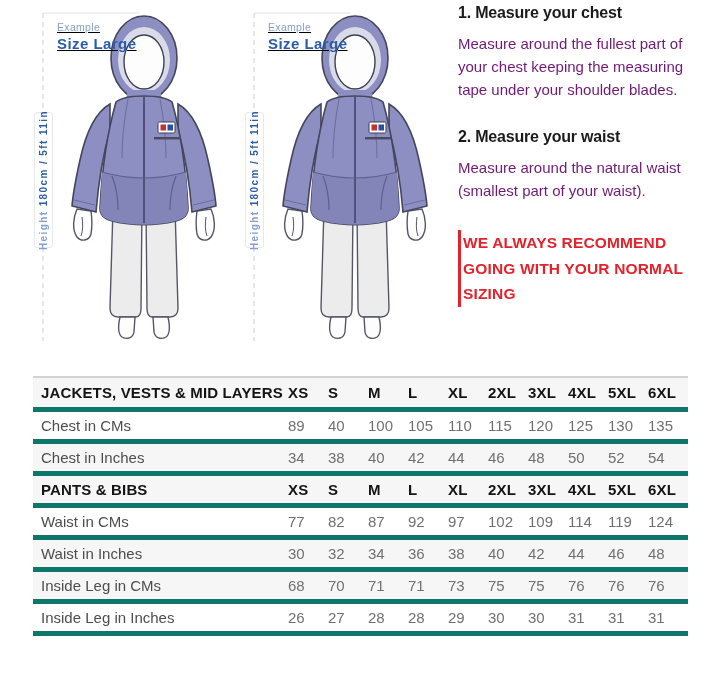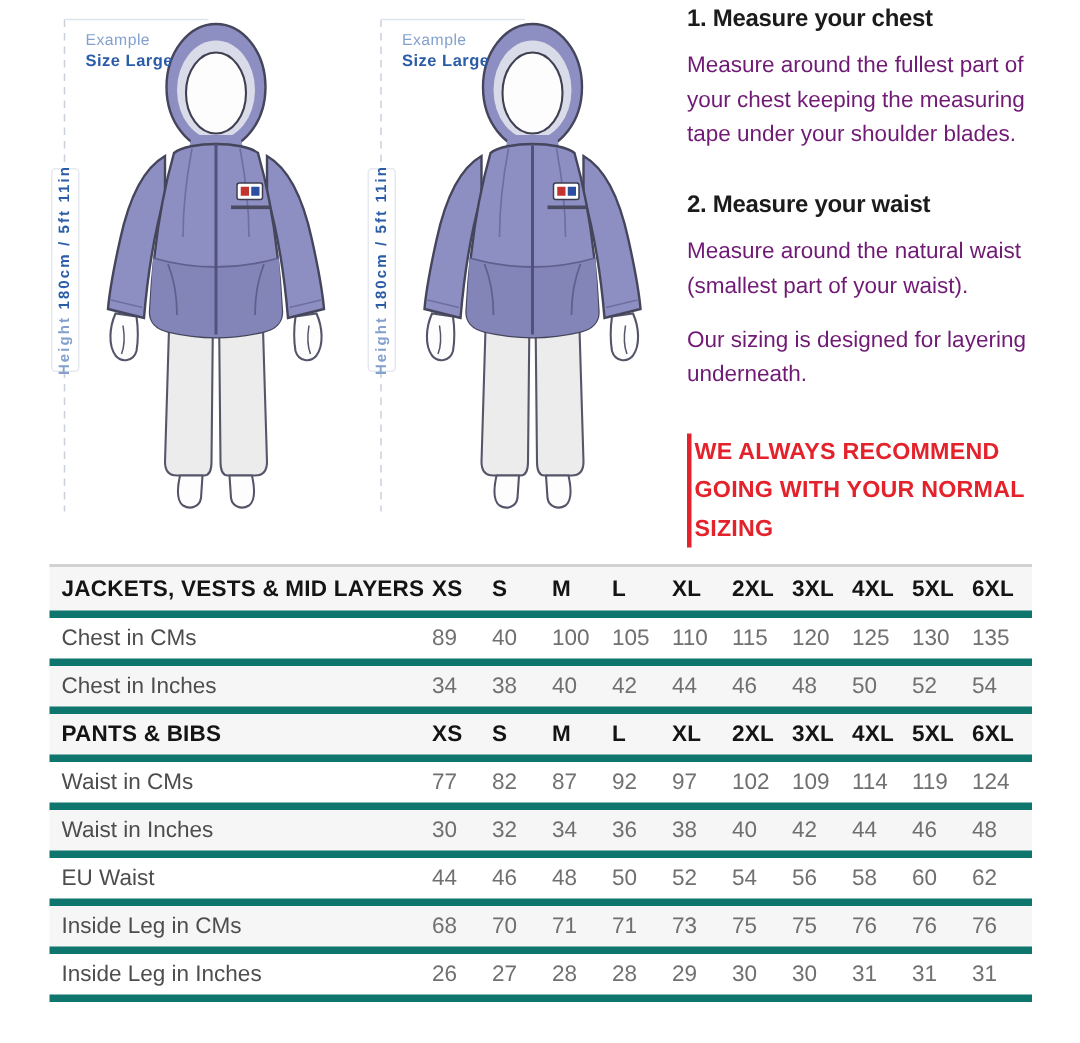--- a/index.html
+++ b/index.html
@@ -8,23 +8,23 @@
   .page { position:relative; width:720px; height:695px; }
 
   
   .top { position:relative; width:720px; height:376px; }
 
   .figure-area { position:absolute; top:10px; width:205px; height:340px; }
   .figure-area.f1 { left:34px; }
   .figure-area.f2 { left:245px; }
   .figure-area svg { position:absolute; left:0; top:0; }
 
-  .fig-label { position:absolute; left:23px; top:11px; line-height:1.25; }
+  .fig-label { position:absolute; left:23px; top:11px; line-height:1.25;text-decoration:underline; }
   .fig-example { font-size:10.5px; color:var(--blue-light); letter-spacing:.03em; }
-  .fig-size    { font-size:11px; font-weight:bold; color:var(--blue); letter-spacing:.03em; margin-top:1px; }
+  .fig-size    { font-size:15px; font-weight:bold; color:var(--blue); letter-spacing:.03em; margin-top:1px; }
 
   .height-pill { position:absolute; left:0px; top:102px; width:19px; height:136px;
                  background:#fff; border:1px solid #e6e9f0; border-radius:3px;
                  display:flex; align-items:center; justify-content:center; }
   .vtext { writing-mode:vertical-rl; transform:rotate(180deg);
            font-size:10px; letter-spacing:.14em; white-space:nowrap; }
   .h-pre { color:var(--blue-light); font-weight:600; }
   .h-val { color:var(--blue); font-weight:bold; }
 
   
@@ -168,21 +168,20 @@
           <span class="h-val">180cm / 5ft 11in</span>
         </div>
       </div>
     </div>
 
     <div class="instructions">
       <h2>1. Measure your chest</h2>
       <p>Measure around the fullest part of your chest keeping the measuring tape under your shoulder blades.</p>
       <h2 class="second">2. Measure your waist</h2>
       <p>Measure around the natural waist (smallest part of your waist).</p>
-      <p>Our sizing is designed for layering underneath.</p>
       <div class="callout">WE ALWAYS RECOMMEND GOING WITH YOUR NORMAL SIZING</div>
     </div>
   </div>
 
   <table class="size-table">
     <colgroup>
       <col class="c-label">
       <col>
         <col>
         <col>
@@ -266,33 +265,20 @@
           <td>32</td>
           <td>34</td>
           <td>36</td>
           <td>38</td>
           <td>40</td>
           <td>42</td>
           <td>44</td>
           <td>46</td>
           <td>48</td>
         </tr>
-        <tr class="">
-          <td class="label-cell">EU Waist</td>
-          <td>44</td>
-          <td>46</td>
-          <td>48</td>
-          <td>50</td>
-          <td>52</td>
-          <td>54</td>
-          <td>56</td>
-          <td>58</td>
-          <td>60</td>
-          <td>62</td>
-        </tr>
         <tr class="stripe">
           <td class="label-cell">Inside Leg in CMs</td>
           <td>68</td>
           <td>70</td>
           <td>71</td>
           <td>71</td>
           <td>73</td>
           <td>75</td>
           <td>75</td>
           <td>76</td>

